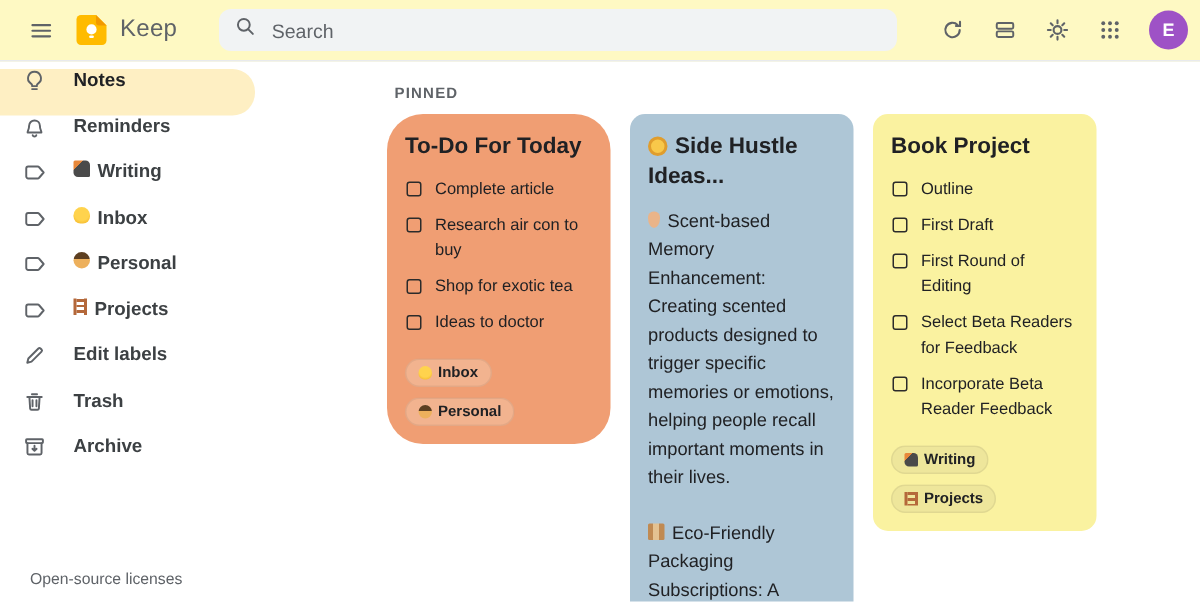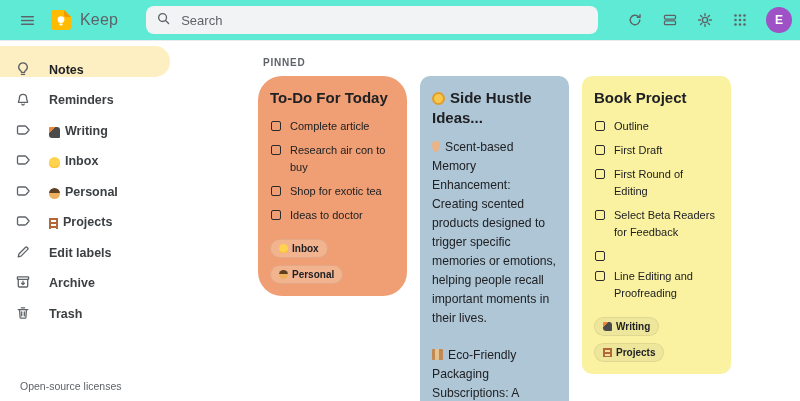--- a/index.html
+++ b/index.html
@@ -1,40 +1,40 @@
 <!DOCTYPE html>
 <html><head>
 <meta charset="utf-8">
 <style>
   * { margin:0; padding:0; box-sizing:border-box; }
   html,body { width:800px; height:401px; overflow:hidden; background:#fff;
     font-family:"Liberation Sans", sans-serif; color:#202124; }
 
   
   .topbar { height:41px; display:flex; align-items:center; padding:0 8px 0 12px;
-    border-bottom:1px solid #e8eaed; background:#5eead4; }
+    border-bottom:1px solid #e8eaed; background:#fef9c3; }
   .icon-btn { width:30px; height:30px; border:none; background:transparent; border-radius:50%;
     display:flex; align-items:center; justify-content:center; cursor:pointer; flex-shrink:0; }
   .icon-btn svg { display:block; }
   .logo-wrap { display:flex; align-items:center; margin-left:8px; cursor:pointer; }
   .logo-wrap svg { display:block; }
   .app-title { font-size:16px; color:#5f6368; margin-left:8px; letter-spacing:.2px; }
   .searchbox { display:flex; align-items:center; background:#f1f3f4; border-radius:8px;
     height:28px; width:452px; margin-left:28px; padding:0 10px; }
   .searchbox input { border:none; outline:none; background:transparent; font-size:13px;
     color:#202124; width:100%; margin-left:10px; font-family:"Liberation Sans",sans-serif; }
   .searchbox input::placeholder { color:#5f6368; }
   .topbar-right { display:flex; align-items:center; margin-left:auto; gap:5px; }
   .avatar { width:26px; height:26px; border-radius:50%; color:#fff; font-size:12px; font-weight:700;
     display:flex; align-items:center; justify-content:center; cursor:pointer; margin-left:6px; }
 
   
   .layout { display:flex; height:360px; }
   .sidebar { width:250px; position:relative; padding-top:5px; flex-shrink:0; }
-  .side-item { height:30.5px; width:170px; display:flex; align-items:flex-end; padding-left:15px;
+  .side-item { height:30.5px; width:170px; display:flex; align-items:flex-start; padding-left:15px;
     border-radius:0 15px 15px 0; cursor:pointer; }
   .side-item.selected { background:#FEEFC3; }
   .side-icon { width:16px; height:16px; margin-right:18px; flex-shrink:0; }
   .side-icon svg { display:block; }
   .side-label { font-size:12.5px; font-weight:600; color:#3c4043; white-space:nowrap; }
   .side-item.selected .side-label { color:#202124; }
   .side-footer { position:absolute; left:20px; bottom:9px; font-size:10.5px; color:#5f6368; cursor:pointer; }
 
   
   .main { flex:1; padding:16px 0 0 8px; }
@@ -204,37 +204,37 @@
           <span class="side-icon">
             <svg width="16" height="16" viewBox="0 0 16 16" fill="none" stroke="#5f6368" stroke-width="1.3" stroke-linejoin="round">
               <path d="M3.2 12.8l.7-2.8 6.7-6.7a1 1 0 0 1 1.4 0l.7.7a1 1 0 0 1 0 1.4L6 12.1l-2.8.7z"></path>
             </svg>
           </span>
           <span class="side-label">Edit labels</span>
         </div>
         <div class="side-item">
           <span class="side-icon">
             <svg width="16" height="16" viewBox="0 0 16 16" fill="none" stroke="#5f6368" stroke-width="1.3" stroke-linecap="round" stroke-linejoin="round">
-              <rect x="2.4" y="2.8" width="11.2" height="2.6" rx="0.5"></rect>
-              <path d="M3.3 5.4v6.6a1 1 0 0 0 1 1h7.4a1 1 0 0 0 1-1V5.4"></path>
-              <path d="M8 7.2v3.2M6.6 9.2 8 10.5l1.4-1.3"></path>
-            </svg>
-          </span>
-          <span class="side-label">Archive</span>
-        </div>
-        <div class="side-item">
-          <span class="side-icon">
-            <svg width="16" height="16" viewBox="0 0 16 16" fill="none" stroke="#5f6368" stroke-width="1.3" stroke-linecap="round" stroke-linejoin="round">
               <path d="M6.3 2.8h3.4"></path>
               <path d="M3.2 4.6h9.6"></path>
               <path d="M4.6 4.6l.5 7.8a.9.9 0 0 0 .9.8h4a.9.9 0 0 0 .9-.8l.5-7.8"></path>
               <path d="M6.7 6.8v4M9.3 6.8v4"></path>
             </svg>
           </span>
           <span class="side-label">Trash</span>
+        </div>
+        <div class="side-item">
+          <span class="side-icon">
+            <svg width="16" height="16" viewBox="0 0 16 16" fill="none" stroke="#5f6368" stroke-width="1.3" stroke-linecap="round" stroke-linejoin="round">
+              <rect x="2.4" y="2.8" width="11.2" height="2.6" rx="0.5"></rect>
+              <path d="M3.3 5.4v6.6a1 1 0 0 0 1 1h7.4a1 1 0 0 0 1-1V5.4"></path>
+              <path d="M8 7.2v3.2M6.6 9.2 8 10.5l1.4-1.3"></path>
+            </svg>
+          </span>
+          <span class="side-label">Archive</span>
         </div>
       </nav>
     <div class="side-footer">Open-source licenses</div>
   </div>
   <div class="main">
     <div class="section-label">PINNED</div>
     <div class="notes-row">
         <div class="note-card" style="background: rgb(240, 158, 115); border-radius: 24px;">
           <div class="note-title"><span>To-Do For Today</span></div>
           <div>
@@ -285,24 +285,21 @@
             <div class="check-item">
               <span class="checkbox"></span>
               <span class="check-text">First Round of Editing</span>
             </div>
             <div class="check-item">
               <span class="checkbox"></span>
               <span class="check-text">Select Beta Readers for Feedback</span>
             </div>
             <div class="check-item">
               <span class="checkbox"></span>
-            </div>
-            <div class="check-item">
-              <span class="checkbox"></span>
-              <span class="check-text">Line Editing and Proofreading</span>
+              <span class="check-text">Incorporate Beta Reader Feedback</span>
             </div>
           </div>
           <div class="chips">
             <span class="chip" style="background:#EEE69B">
               <span class="emo emo-pen emo-sm"></span>
               <span>Writing</span>
             </span>
             <span class="chip" style="background:#EEE69B">
               <span class="emo emo-ladder emo-sm"></span>
               <span>Projects</span>

